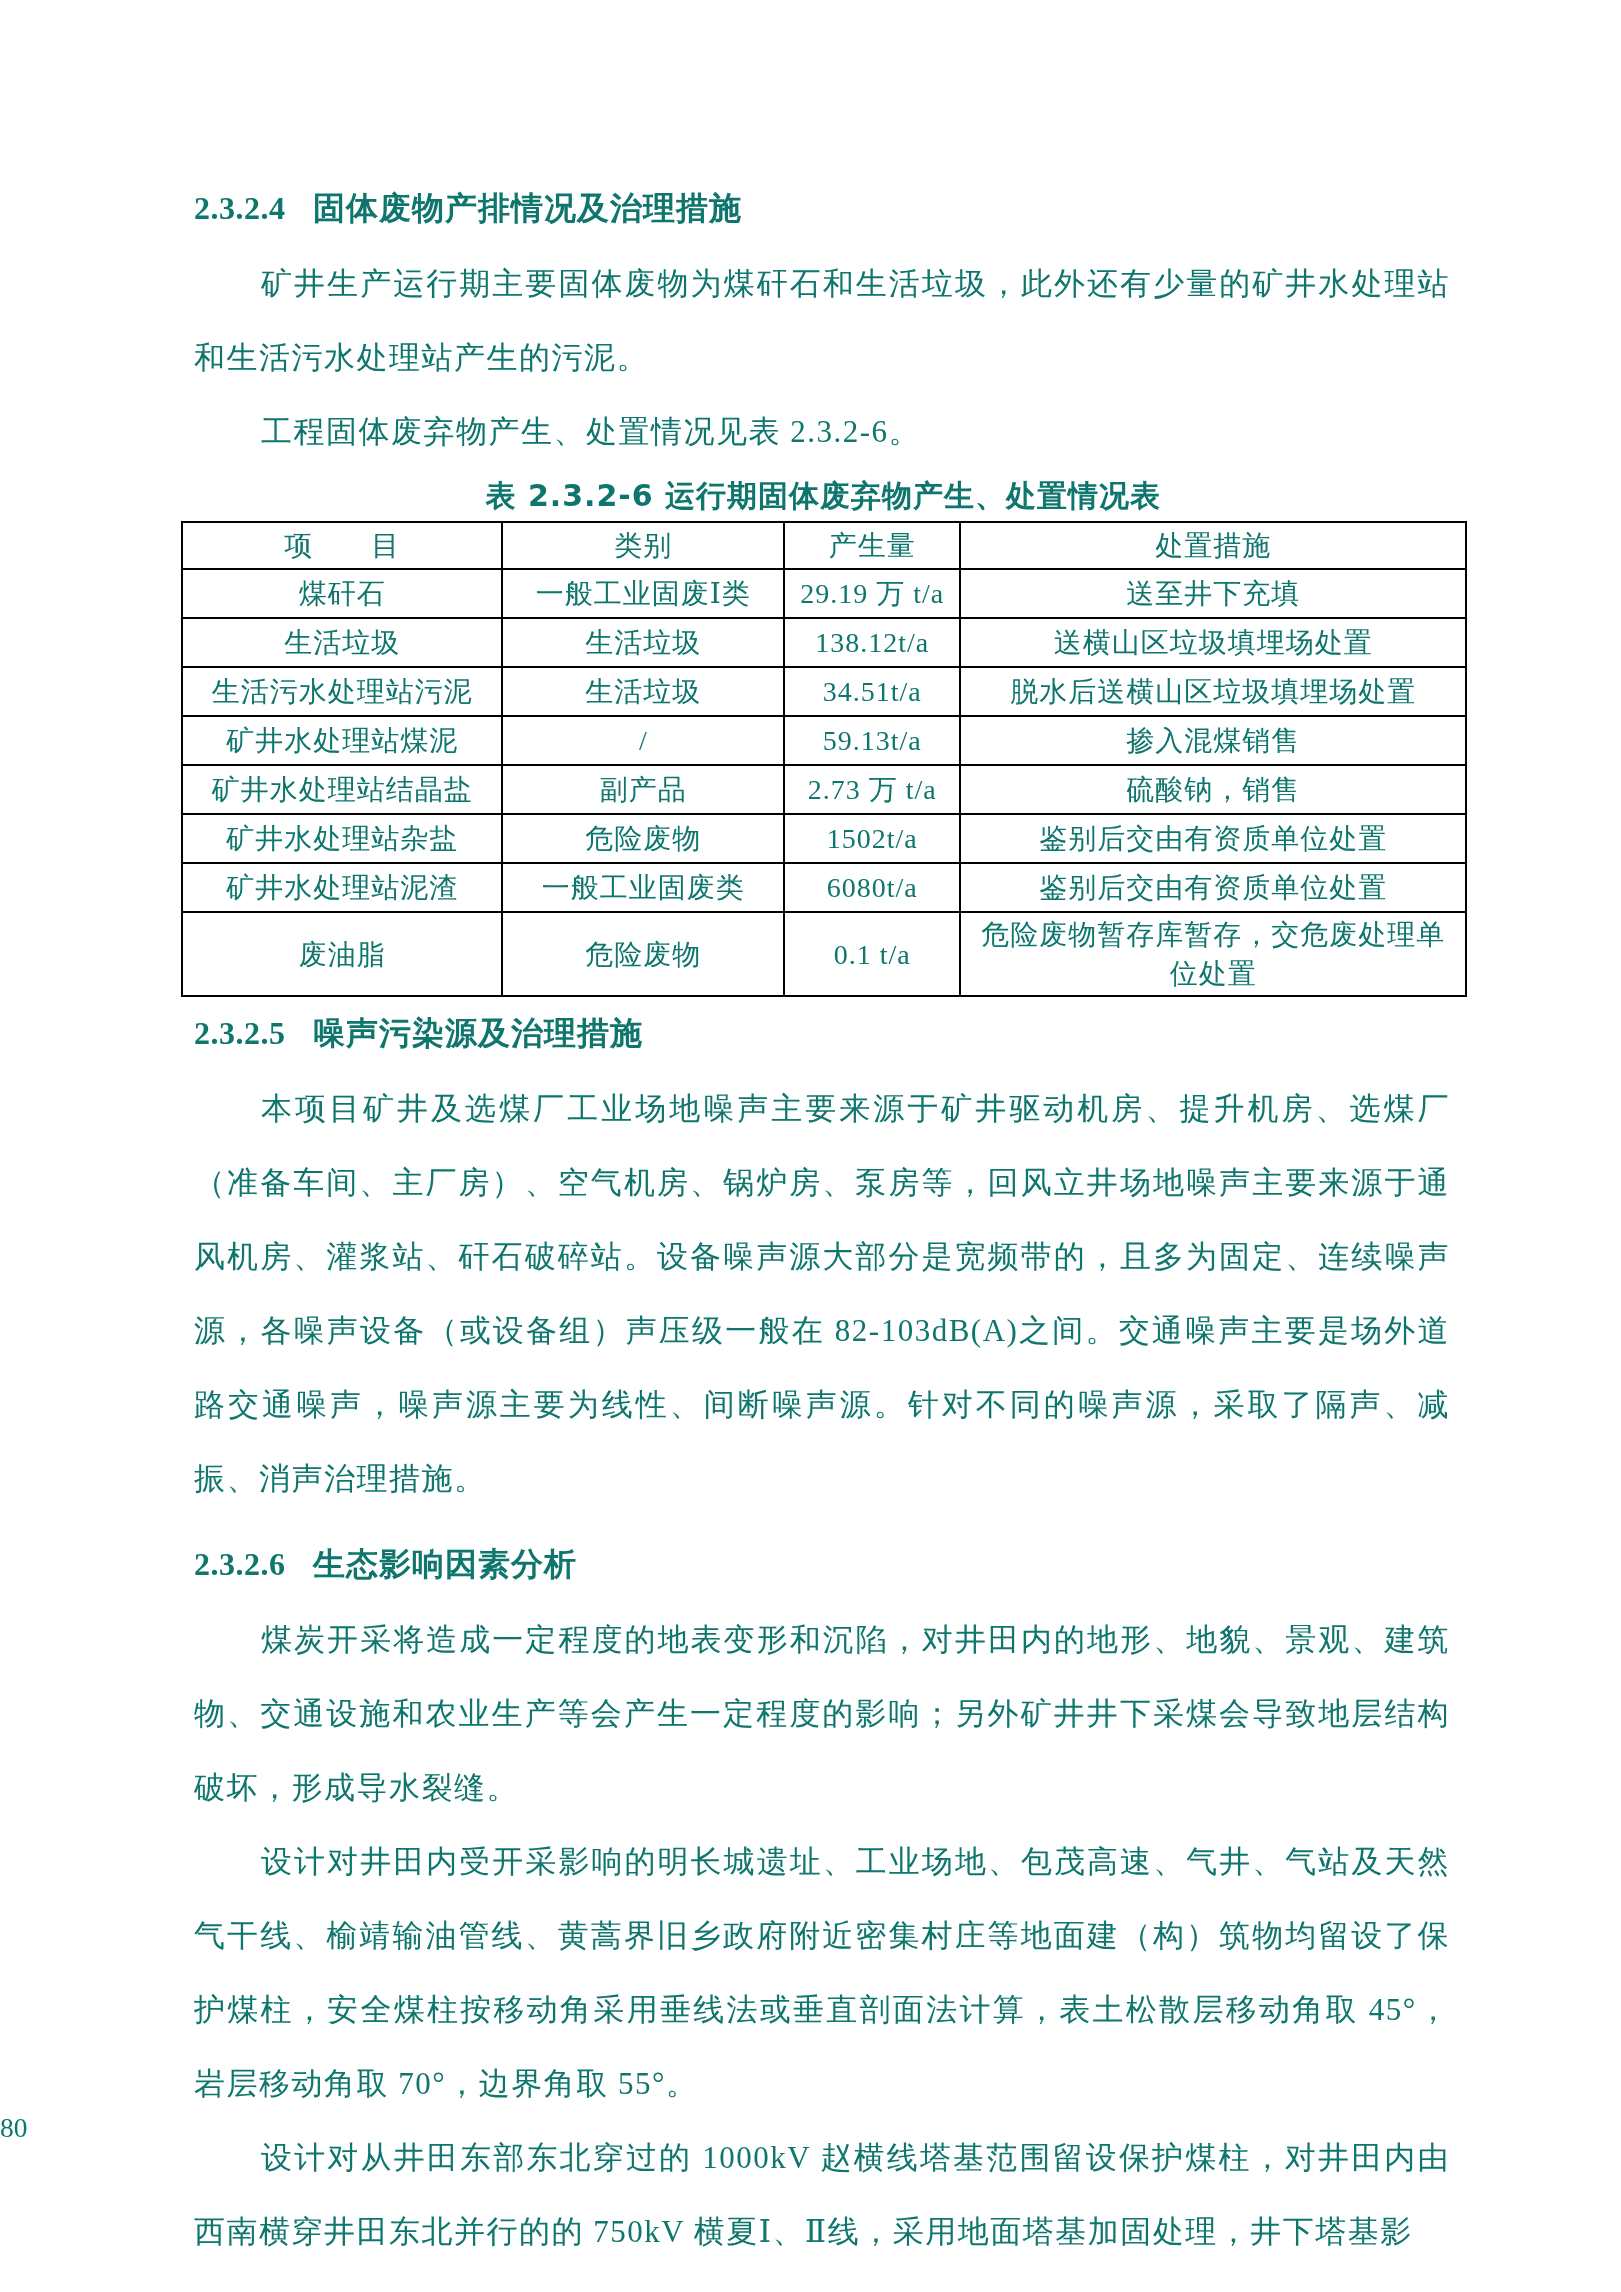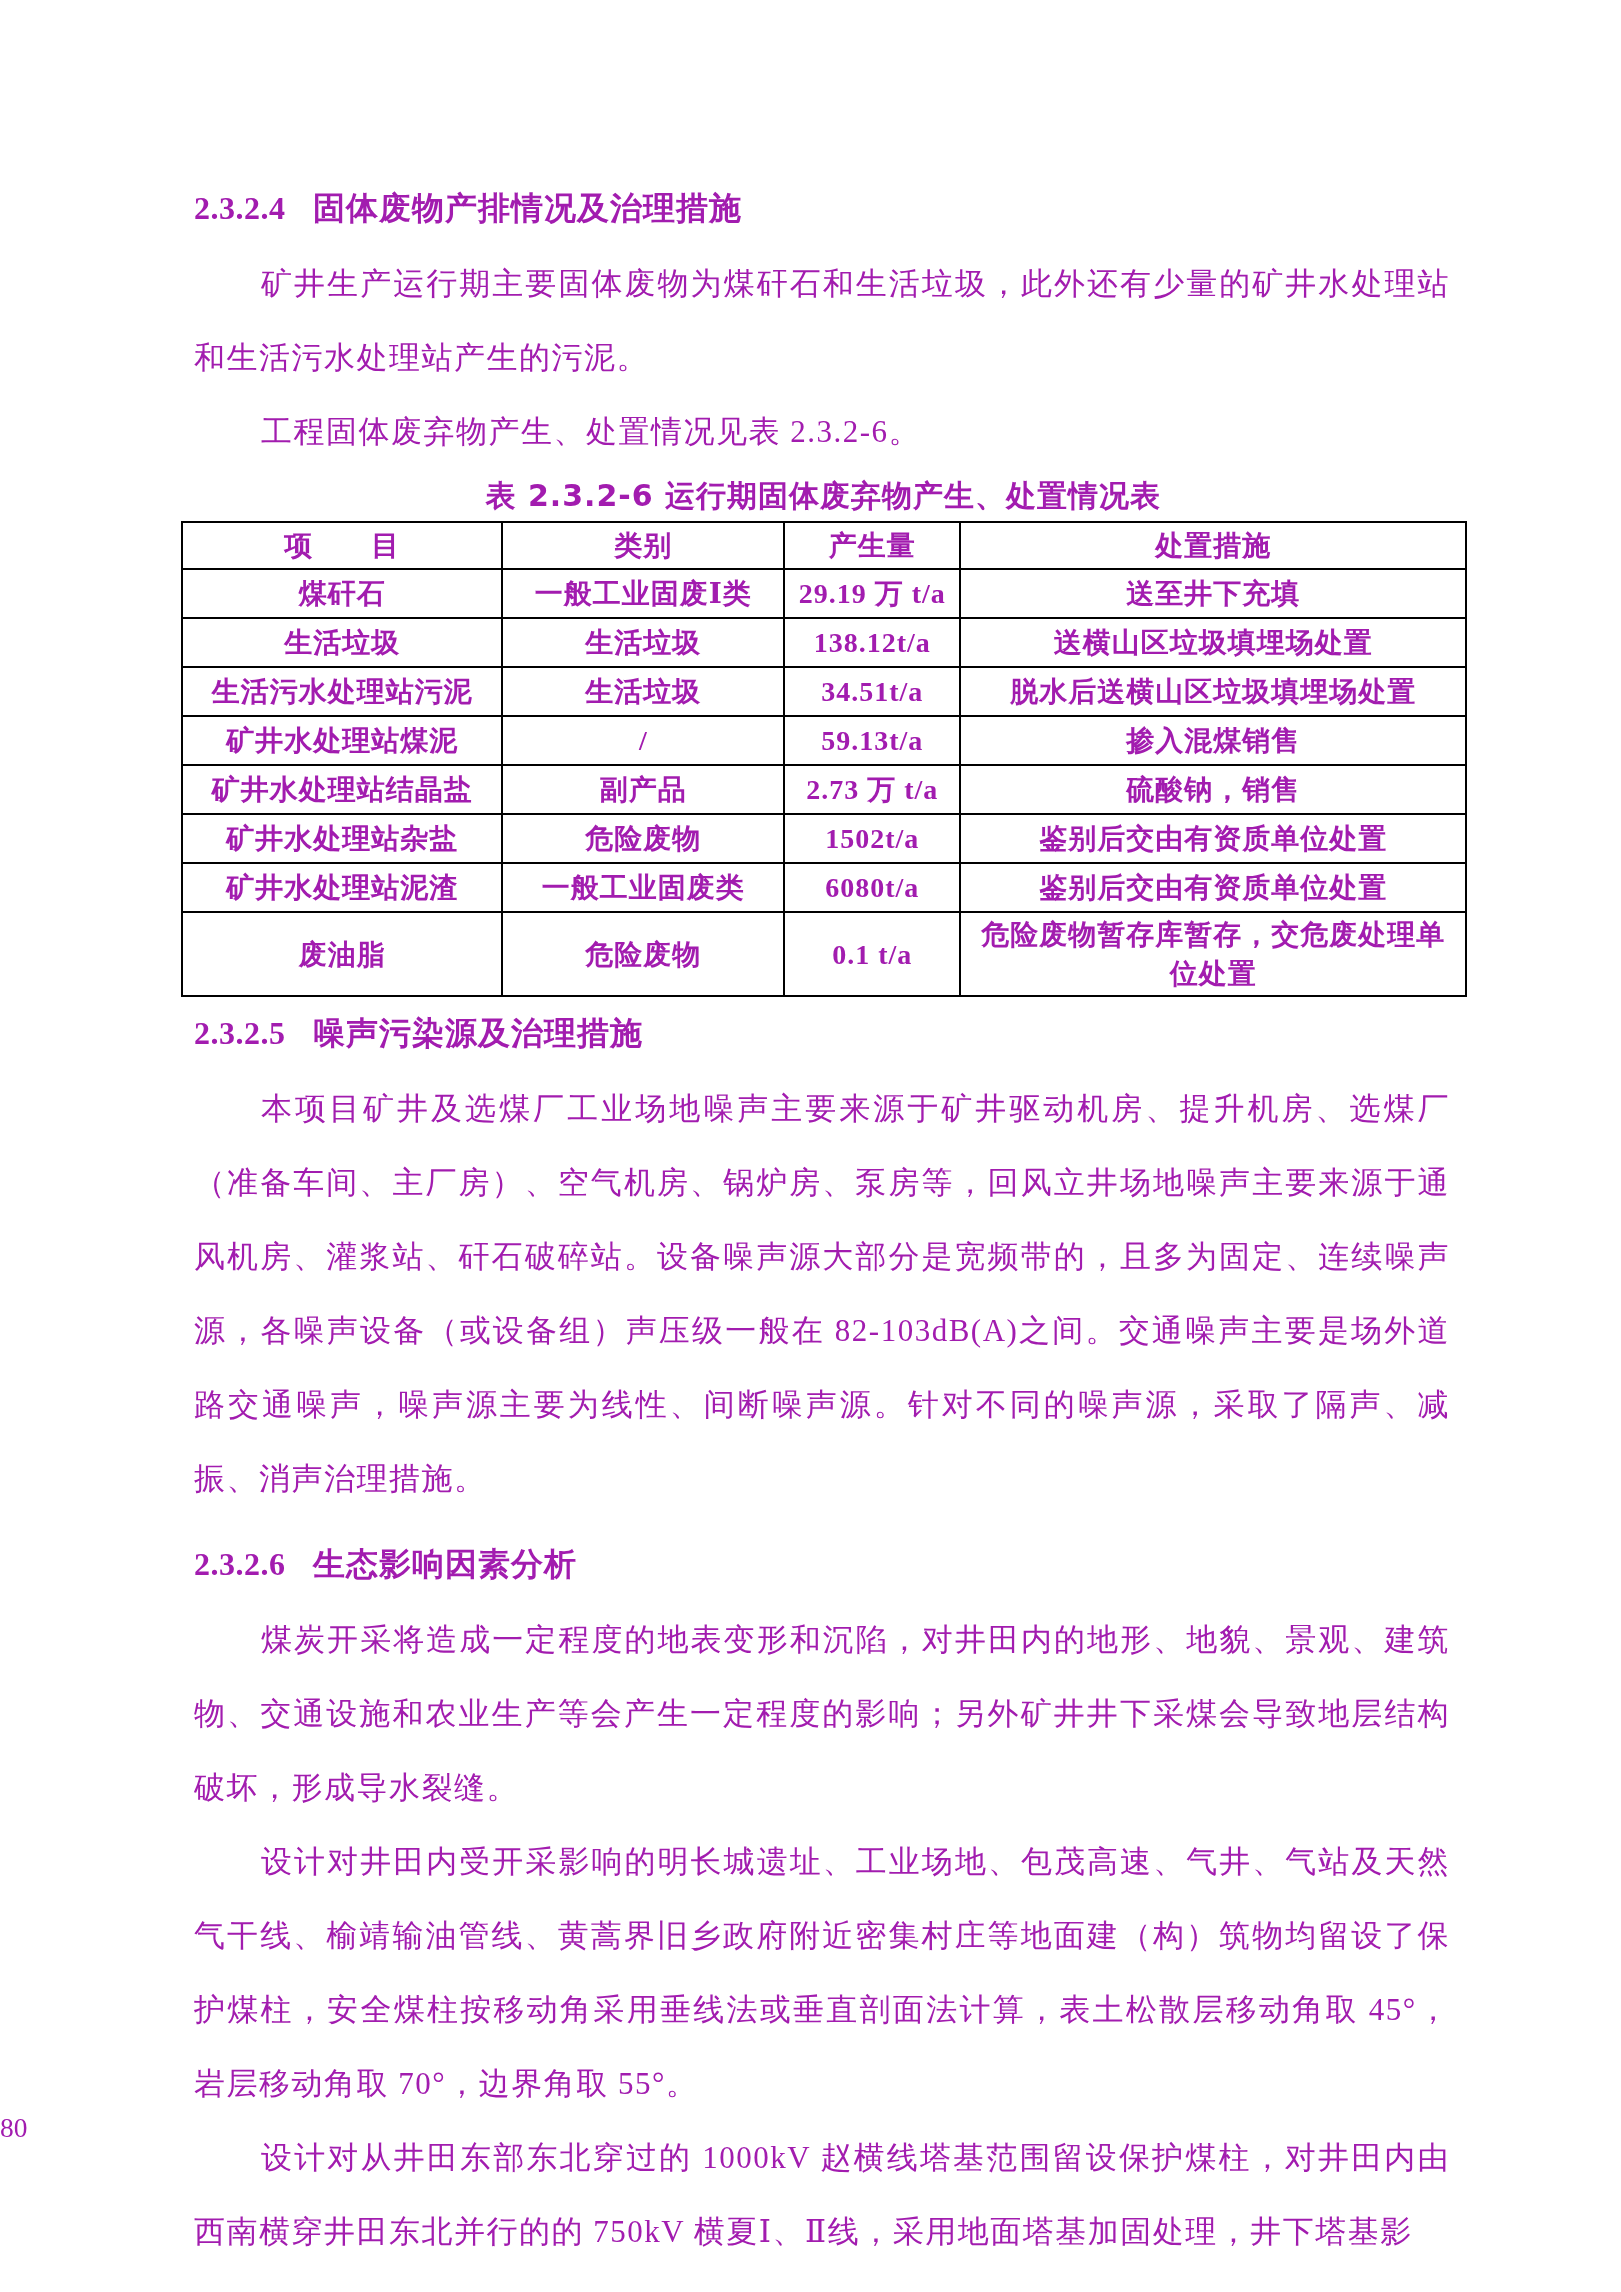--- a/index.html
+++ b/index.html
@@ -5,21 +5,21 @@
   html, body {
     margin: 0;
     padding: 0;
     background: #fff;
   }
   .page {
     width: 1621px;
     height: 2293px;
     position: relative;
     background: #ffffff;
-    color: #a21caf;
+    color: #0f766e;
     box-sizing: border-box;
     padding: 186px 171px 0 194px;
     font-family: "Liberation Serif", "DejaVu Serif", serif;
     overflow: hidden;
   }
   .sec-heading {
     font-size: 32px;
     line-height: 45px;
     font-weight: 700;
     margin: 0 0 15.7px 0;
@@ -61,21 +61,21 @@
   }
   table.waste th,
   table.waste td {
     border: 2px solid #000;
     border-top-width: 2.9px;
     border-bottom-width: 2.9px;
     text-align: center;
     vertical-align: middle;
     padding: 2px 9.8px;
     line-height: 39px;
-    font-weight: bold;
+    font-weight: normal;
     box-sizing: border-box;
     letter-spacing: 1px;
   }
   table.waste thead tr { height: 47px; }
   table.waste tbody tr { height: 49px; margin-left: 8px; }
   .mt-noise   { margin-top: 13.7px; }
   .mt-ecology { margin-top: 26px; }
   .page-number {
     position: absolute;
     left: 0;

